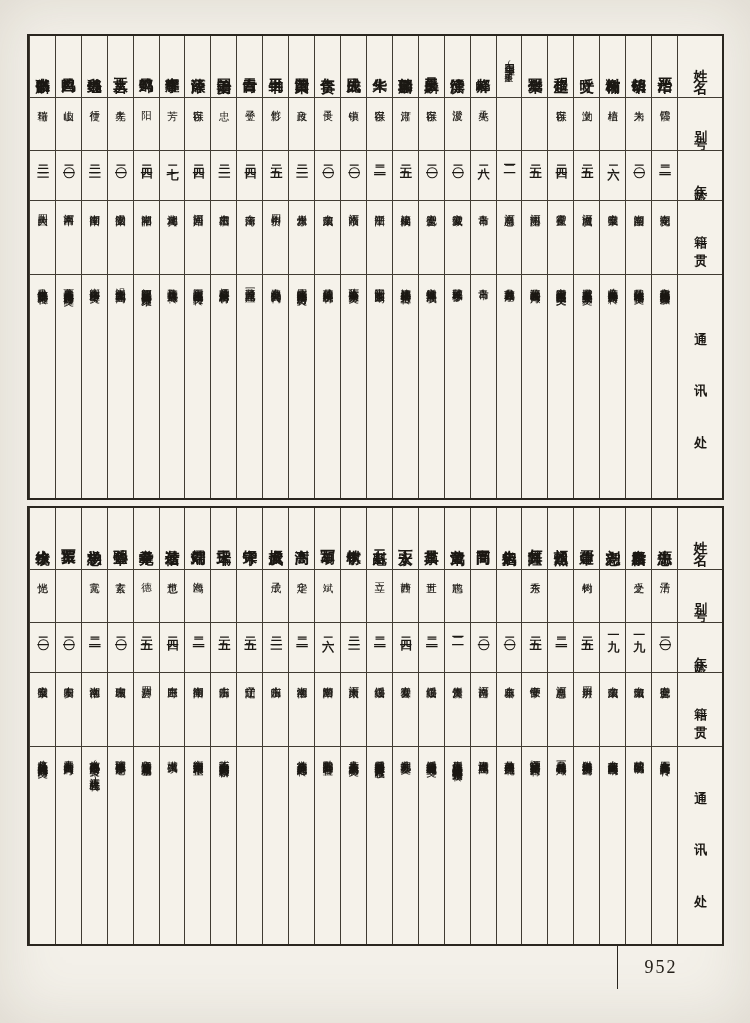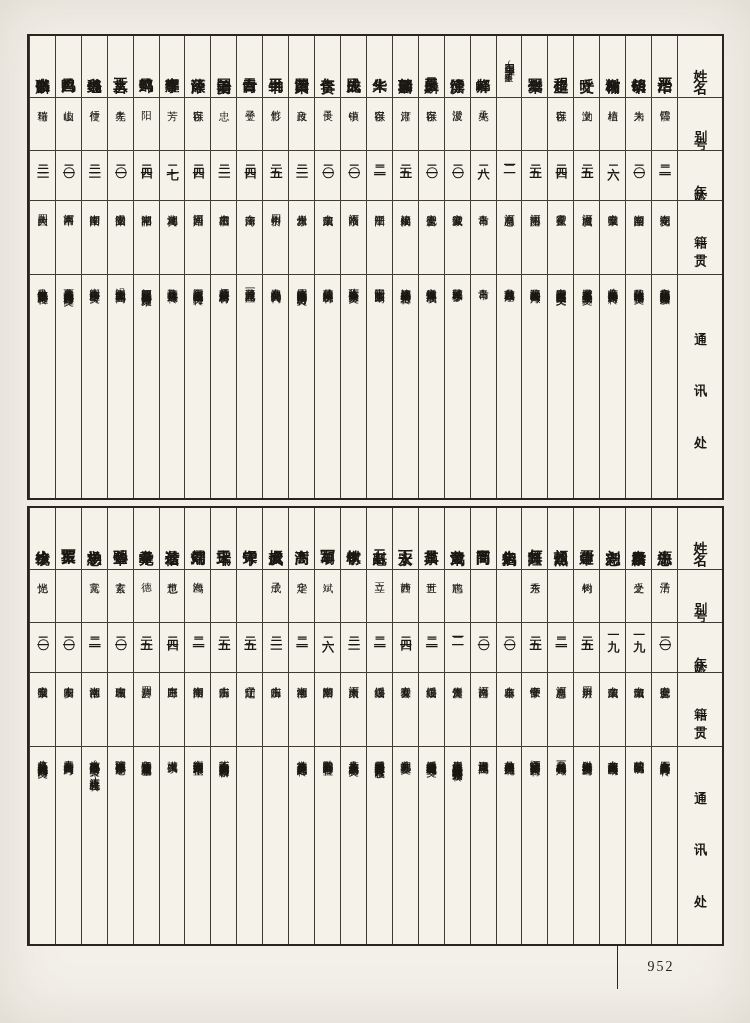--- a/index.html
+++ b/index.html
@@ -41,21 +41,21 @@
   .hcol .vt { font-weight:bold; }
   .h-name .vt  { font-size:14px; letter-spacing:12px; padding-top:6px; }
   .h-alias .vt { font-size:13px; letter-spacing:8px;  padding-top:4px; }
   .h-age .vt   { font-size:13px; letter-spacing:4px;  padding-top:2px; }
   .h-native .vt{ font-size:13px; letter-spacing:18px; padding-top:8px; }
   .h-addr .vt  { font-size:13px; letter-spacing:52px; padding-top:20px; }
   .page-number-box {
     position:absolute; right:46px; top:944px; width:86px; height:44px;
     border-top:1px solid #2a261f; border-left:1px solid #2a261f;
     display:flex; align-items:center; justify-content:center;
-    font-size:14px; letter-spacing:2px; color:#24201a;
+    font-size:18px; letter-spacing:2px; color:#24201a;
   }
 </style>
 </head>
 <body>
 
 <div class="page">
   <div class="tables">
 
     <div class="rtable t1">
       <div class="col hcol">

